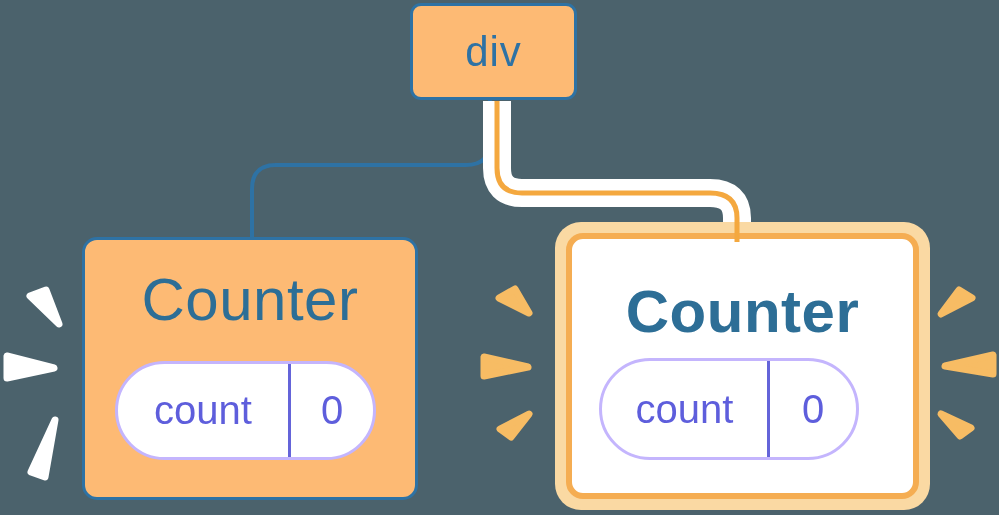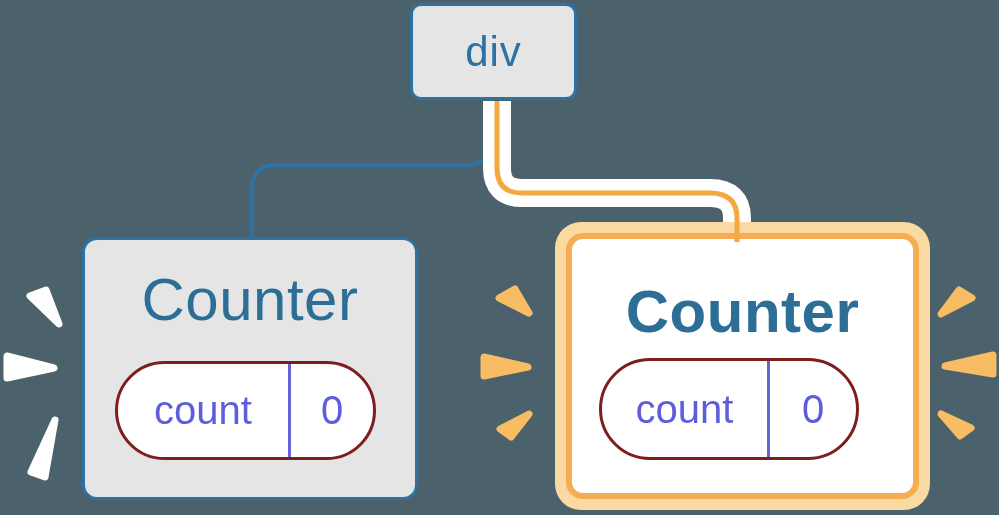--- a/index.html
+++ b/index.html
@@ -2,21 +2,21 @@
 <html><head>
 <meta charset="utf-8">
 <style>
   html,body{margin:0;padding:0;background:#4B626C;}
   #stage{
     position:relative;width:999px;height:515px;overflow:hidden;
     background:#4B626C;
     font-family:"Liberation Sans", sans-serif;
   }
   .node{
-    position:absolute;background:#e5e5e5;border:3px solid #2E72A4;
+    position:absolute;background:#fdba74;border:3px solid #2E72A4;
     border-radius:12px;box-sizing:border-box;
   }
   #div-node{left:410px;top:3px;width:167px;height:97px;border-radius:11px;}
   #div-node .node-label{
     position:absolute;left:0;top:0;width:100%;height:100%;
     display:flex;align-items:center;justify-content:center;
     font-size:42px;color:#2E72A4;font-weight:500;letter-spacing:1px;
   }
   #left-card{left:82px;top:237px;width:336px;height:263px;border-radius:15px;}
   .card-title{
@@ -31,21 +31,21 @@
     background:#FAD9A3;border-radius:26px;box-sizing:border-box;padding:11px;
   }
   #right-card-inner{
     position:relative;width:100%;height:100%;box-sizing:border-box;
     background:#fff;border:6px solid #F5AD52;border-radius:17px;
   }
   #right-card-inner .card-title{top:45px;font-weight:700;}
   
   .pill{
     position:absolute;display:flex;box-sizing:border-box;
-    border:3px solid #7f1d1d;background:#fff;
+    border:3px solid #c4b5fd;background:#fff;
     color:#5E5EDC;font-size:40px;
   }
   #left-pill{left:30px;top:121px;width:261px;height:99px;border-radius:50px;}
   #right-pill{left:27px;top:119px;width:260px;height:102px;border-radius:51px;}
   .pill-name{
     flex:1;display:flex;align-items:center;justify-content:center;
     border-right:3px solid #6464D9;
   }
   .pill-value{
     display:flex;align-items:center;justify-content:center;

